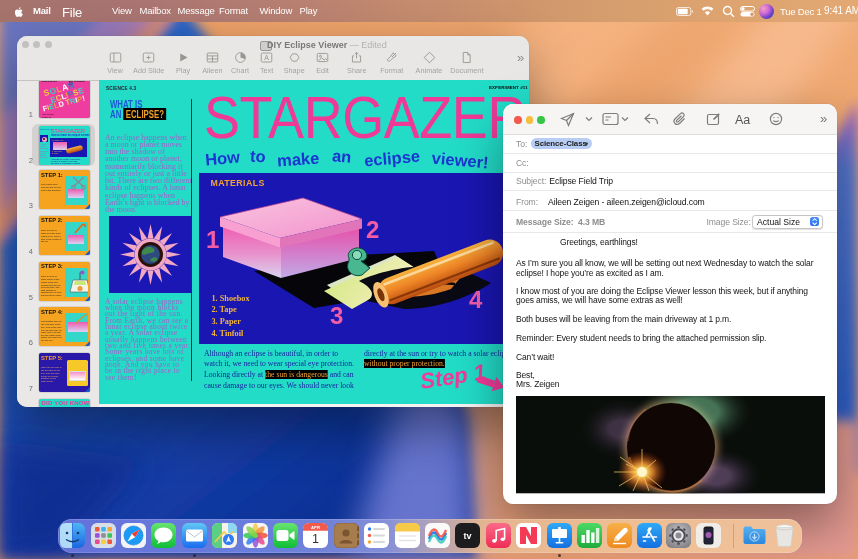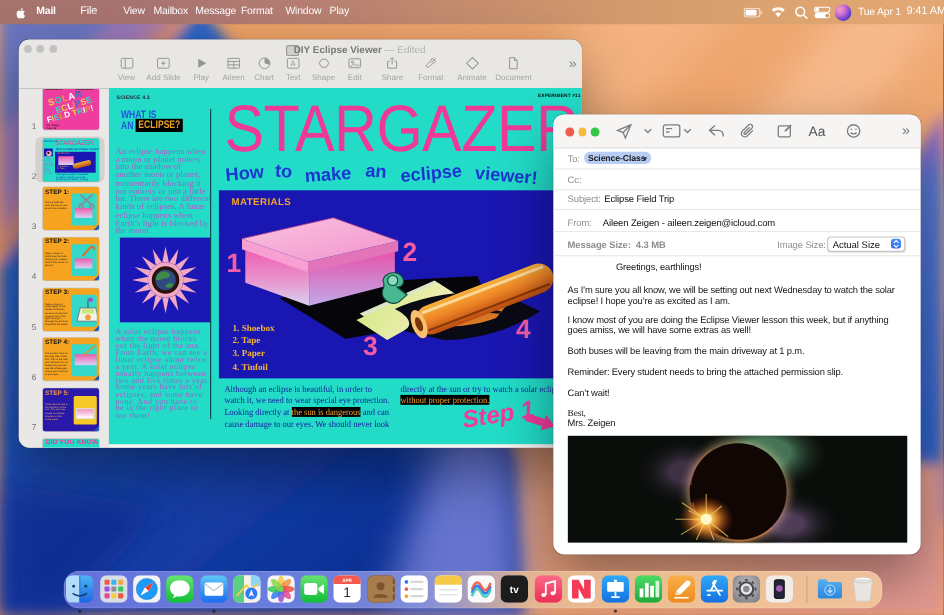--- a/index.html
+++ b/index.html
@@ -83,21 +83,21 @@
     <polygon points="0,440 150,460 60,559 0,559" fill="#0c288a" opacity="0.7" filter="url(#soft2)"></polygon>
   </svg>
 
   <div class="abs" id="menubar" style="left:0;top:0;width:858px;height:22px;
       background:linear-gradient(90deg,#a6736c 0%,#a87371 14%,#b47d72 30%,#c48b6e 48%,#d1986c 64%,#dba26f 80%,#e3a873 100%);">
     <svg class="abs" style="left:14.5px;top:7px" width="9" height="10" viewBox="0 0 13 14">
       <path fill="#fbfbfb" d="M9.3,7.4c0-1.8,1.5-2.7,1.6-2.7C10,3.4,8.7,3.3,8.2,3.3c-1.1-0.1-2.2,0.7-2.7,0.7S4.1,3.3,3.2,3.3C2,3.4,0.9,4,0.3,5.1c-1.3,2.2-0.3,5.4,0.9,7.2c0.6,0.9,1.3,1.9,2.2,1.8c0.9,0,1.2-0.6,2.3-0.6s1.4,0.6,2.3,0.6c1,0,1.6-0.9,2.2-1.8c0.7-1,1-2,1-2.1C11.2,10.2,9.3,9.5,9.3,7.4z"></path>
       <path fill="#fbfbfb" d="M7.5,2.1C8,1.5,8.3,0.7,8.2,0C7.5,0,6.7,0.4,6.2,1c-0.4,0.5-0.8,1.3-0.7,2C6.3,3.1,7,2.7,7.5,2.1z"></path>
     </svg>
     <div class="abs" style="left:33px;top:5px;color:#fff;font-size:9.5px;font-weight:bold;letter-spacing:-0.2px;">Mail</div>
-    <div class="abs" style="left:73px;top:5px;color:#fff;font-size:10px;letter-spacing:-0.2px;">File</div>
+    <div class="abs" style="left:62px;top:5px;color:#fff;font-size:13px;letter-spacing:-0.2px;">File</div>
     <div class="abs" style="left:85px;top:5px;color:#fff;font-size:9.5px;letter-spacing:-0.2px;margin-top:39px;">Edit</div>
     <div class="abs" style="left:112px;top:5px;color:#fff;font-size:9.5px;letter-spacing:-0.2px;">View</div>
     <div class="abs" style="left:139.5px;top:5px;color:#fff;font-size:9.5px;letter-spacing:-0.2px;">Mailbox</div>
     <div class="abs" style="left:177.5px;top:5px;color:#fff;font-size:9.5px;letter-spacing:-0.2px;">Message</div>
     <div class="abs" style="left:219px;top:5px;color:#fff;font-size:9.5px;letter-spacing:-0.2px;">Format</div>
     <div class="abs" style="left:259.5px;top:5px;color:#fff;font-size:9.5px;letter-spacing:-0.2px;">Window</div>
     <div class="abs" style="left:299.5px;top:5px;color:#fff;font-size:9.5px;letter-spacing:-0.2px;">Play</div>
 
     <svg class="abs" style="left:676px;top:6.5px" width="18" height="9" viewBox="0 0 20 10">
       <rect x="0.5" y="0.5" width="16" height="9" rx="2.5" fill="none" stroke="#fff" stroke-opacity="0.9"></rect>
@@ -113,21 +113,21 @@
       <line x1="8.6" y1="8.6" x2="11.6" y2="11.6" stroke="#fff" stroke-width="1.4" stroke-linecap="round"></line>
     </svg>
     <svg class="abs" style="left:740px;top:5.5px" width="15" height="11" viewBox="0 0 15 11">
       <rect x="0.5" y="0.5" width="14" height="4.6" rx="2.3" fill="none" stroke="#fff" stroke-width="1"></rect>
       <circle cx="3" cy="2.8" r="1.7" fill="#fff"></circle>
       <rect x="0.5" y="5.9" width="14" height="4.6" rx="2.3" fill="#fff"></rect>
       <circle cx="12" cy="8.2" r="1.7" fill="#d1986c"></circle>
     </svg>
     <div class="abs" style="left:759px;top:3.5px;width:15px;height:15px;border-radius:50%;
         background:radial-gradient(circle at 30% 30%, #f2a0c8 0%, #d06ad0 35%, #7a48d0 60%, #3a3ab8 85%);"></div>
-    <div class="abs" style="left:780px;top:5.5px;color:#fff;font-size:9.5px;letter-spacing:-0.2px;">Tue Apr 1</div>
+    <div class="abs" style="left:780px;top:5.5px;color:#fff;font-size:9.5px;letter-spacing:-0.2px;">Tue Dec 1</div>
     <div class="abs" style="left:824px;top:5px;color:#fff;font-size:10px;letter-spacing:-0.1px;white-space:nowrap;">9:41 AM</div>
   </div>
 
   <div class="abs" id="keynote" style="left:17px;top:36px;width:512px;height:371px;border-radius:10px;
       background:#e9e8e6;box-shadow:0 22px 50px rgba(0,0,0,0.4), 0 0 1px rgba(0,0,0,0.35);overflow:hidden;">
 
     <div class="abs" style="left:0;top:0;width:512px;height:43.5px;background:#e8e7e5;border-bottom:1px solid #c5c4c2;"></div>
     <div class="abs" style="left:5.2px;top:5.4px;width:7px;height:7px;border-radius:50%;background:#c3c1c0;"></div>
     <div class="abs" style="left:16.4px;top:5.4px;width:7px;height:7px;border-radius:50%;background:#c3c1c0;"></div>
     <div class="abs" style="left:27.6px;top:5.4px;width:7px;height:7px;border-radius:50%;background:#c3c1c0;"></div>
@@ -550,21 +550,21 @@
     </div>
     <div id="mail-body">
       <div class="bline" style="top:133.2px;margin-left:44px;">Greetings, earthlings!</div>
       <div class="bline" style="top:154.2px;">As I’m sure you all know, we will be setting out next Wednesday to watch the solar</div>
       <div class="bline" style="top:163.6px;">eclipse! I hope you’re as excited as I am.</div>
       <div class="bline" style="top:181.9px;">I know most of you are doing the Eclipse Viewer lesson this week, but if anything</div>
       <div class="bline" style="top:191.3px;">goes amiss, we will have some extras as well!</div>
       <div class="bline" style="top:209.8px;">Both buses will be leaving from the main driveway at 1 p.m.</div>
       <div class="bline" style="top:228.6px;">Reminder: Every student needs to bring the attached permission slip.</div>
       <div class="bline" style="top:247.5px;">Can’t wait!</div>
-      <div class="bline" style="top:265.9px;font-family:Liberation Serif, serif;">Best,</div>
+      <div class="bline" style="top:265.9px;">Best,</div>
       <div class="bline" style="top:275.3px;">Mrs. Zeigen</div>
       <svg class="abs" style="left:12.8px;top:292.3px" width="309" height="97.3" viewBox="0 0 309 97.3">
         <defs>
           <radialGradient id="corona" cx="0.5" cy="0.5" r="0.5">
             <stop offset="0.72" stop-color="#caa06a" stop-opacity="0"></stop>
             <stop offset="0.8" stop-color="#c09060" stop-opacity="0.6"></stop>
             <stop offset="0.88" stop-color="#8a6a48" stop-opacity="0.28"></stop>
             <stop offset="1" stop-color="#101510" stop-opacity="0"></stop>
           </radialGradient>
           <radialGradient id="greenglow" cx="0.5" cy="0.5" r="0.5">

